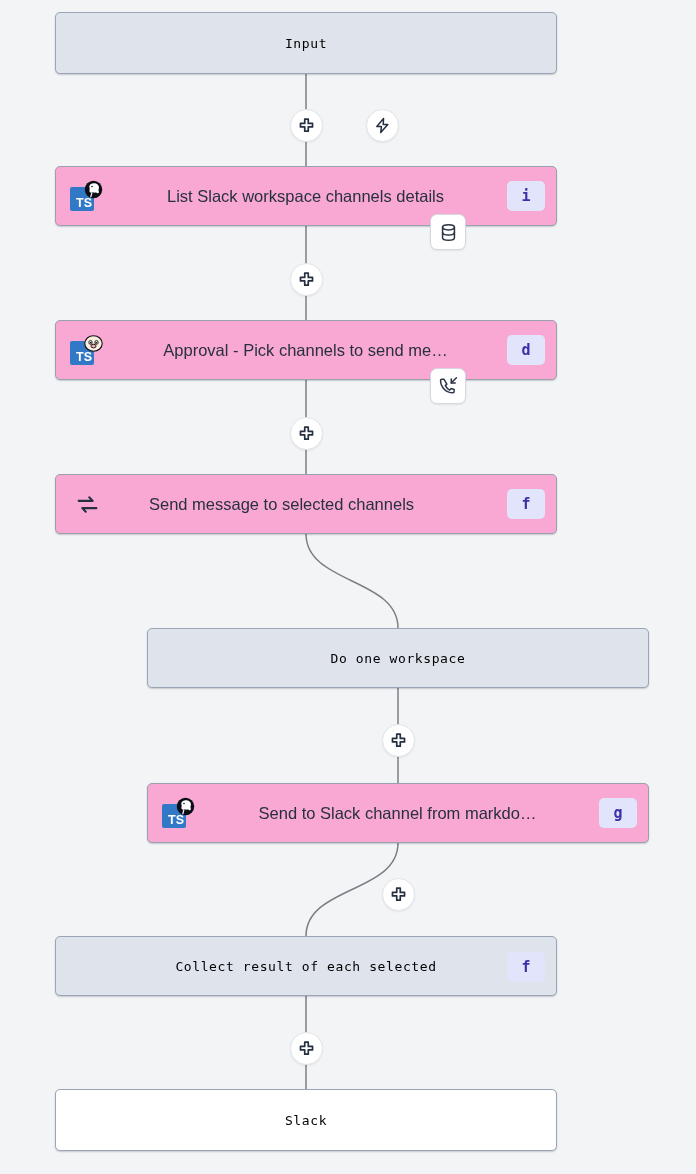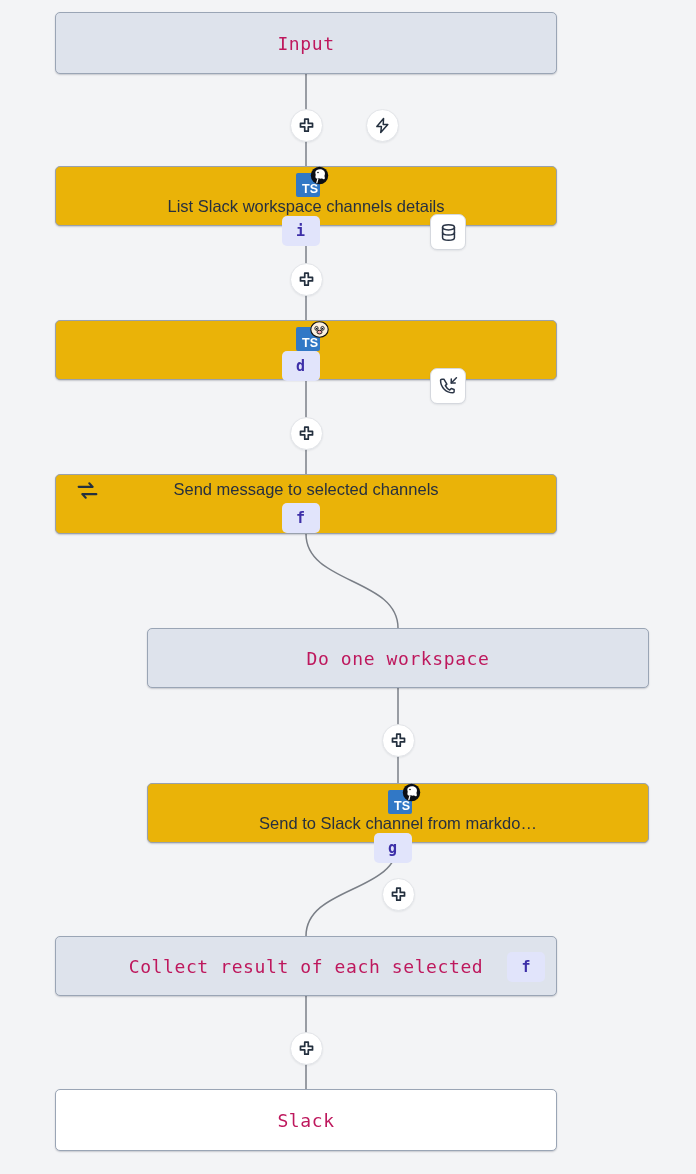--- a/index.html
+++ b/index.html
@@ -51,31 +51,30 @@
     justify-content: center;
   }
 
   .node-result {
     background: #ffffff;
     border: 1px solid #9aa5b5;
     justify-content: center;
   }
 
   .node-module {
-    background: #eab308;
+    background: #f9a8d4;
     border: 1px solid #99a1ad;
     justify-content: flex-start;
-    flex-direction: column;
   }
 
   .mono-label {
     font-family: "DejaVu Sans Mono", "Liberation Mono", monospace;
-    font-size: 18px;
+    font-size: 13px;
     letter-spacing: 0.6px;
-    color: #be185d;
+    color: #000000;
     white-space: nowrap;
   }
 
   .sans-label {
     font-family: "Liberation Sans", sans-serif;
     font-size: 16.5px;
     color: #27303f;
     white-space: nowrap;
     overflow: hidden;
     text-overflow: ellipsis;
@@ -259,20 +258,23 @@
       <span class="ts-square">TS</span>
       <svg class="runtime-badge" viewBox="0 0 24 24">
         <ellipse cx="12" cy="12" rx="11" ry="9.8" fill="#fbf0df" stroke="#111111" stroke-width="1.4"></ellipse>
         <ellipse cx="8.2" cy="10.6" rx="2.1" ry="2.5" fill="#ffffff" stroke="#111111" stroke-width="1.1"></ellipse>
         <ellipse cx="15.8" cy="10.6" rx="2.1" ry="2.5" fill="#ffffff" stroke="#111111" stroke-width="1.1"></ellipse>
         <circle cx="8.4" cy="11" r="1.15" fill="#111111"></circle>
         <circle cx="15.6" cy="11" r="1.15" fill="#111111"></circle>
         <ellipse cx="12" cy="15.3" rx="3.2" ry="2.3" fill="#f6a6b0" stroke="#111111" stroke-width="1.2"></ellipse>
       </svg>
     </span>
+    <span class="label-wrap">
+      <span class="sans-label">Approval - Pick channels to send me…</span>
+    </span>
     <span class="badge">d</span>
   </div>
 
   <div class="chip" style="left:430px; top:368px;">
     <svg width="19" height="19" viewBox="0 0 24 24" fill="none" stroke="#2b3546" stroke-width="1.9" stroke-linecap="round" stroke-linejoin="round">
       <path d="M15.5 2.5 v5 h5"></path>
       <path d="M22 1 l-6.5 6.5"></path>
       <path d="M6.2 2.8 H3.6 A1.6 1.6 0 0 0 2 4.5 c0 8.5 7 15.5 15.5 15.5 a1.6 1.6 0 0 0 1.6-1.6 v-2.6 l-3.6-1.2 -1.9 1.9 a12.4 12.4 0 0 1 -5.6-5.6 l1.9-1.9 z"></path>
     </svg>
   </div>

